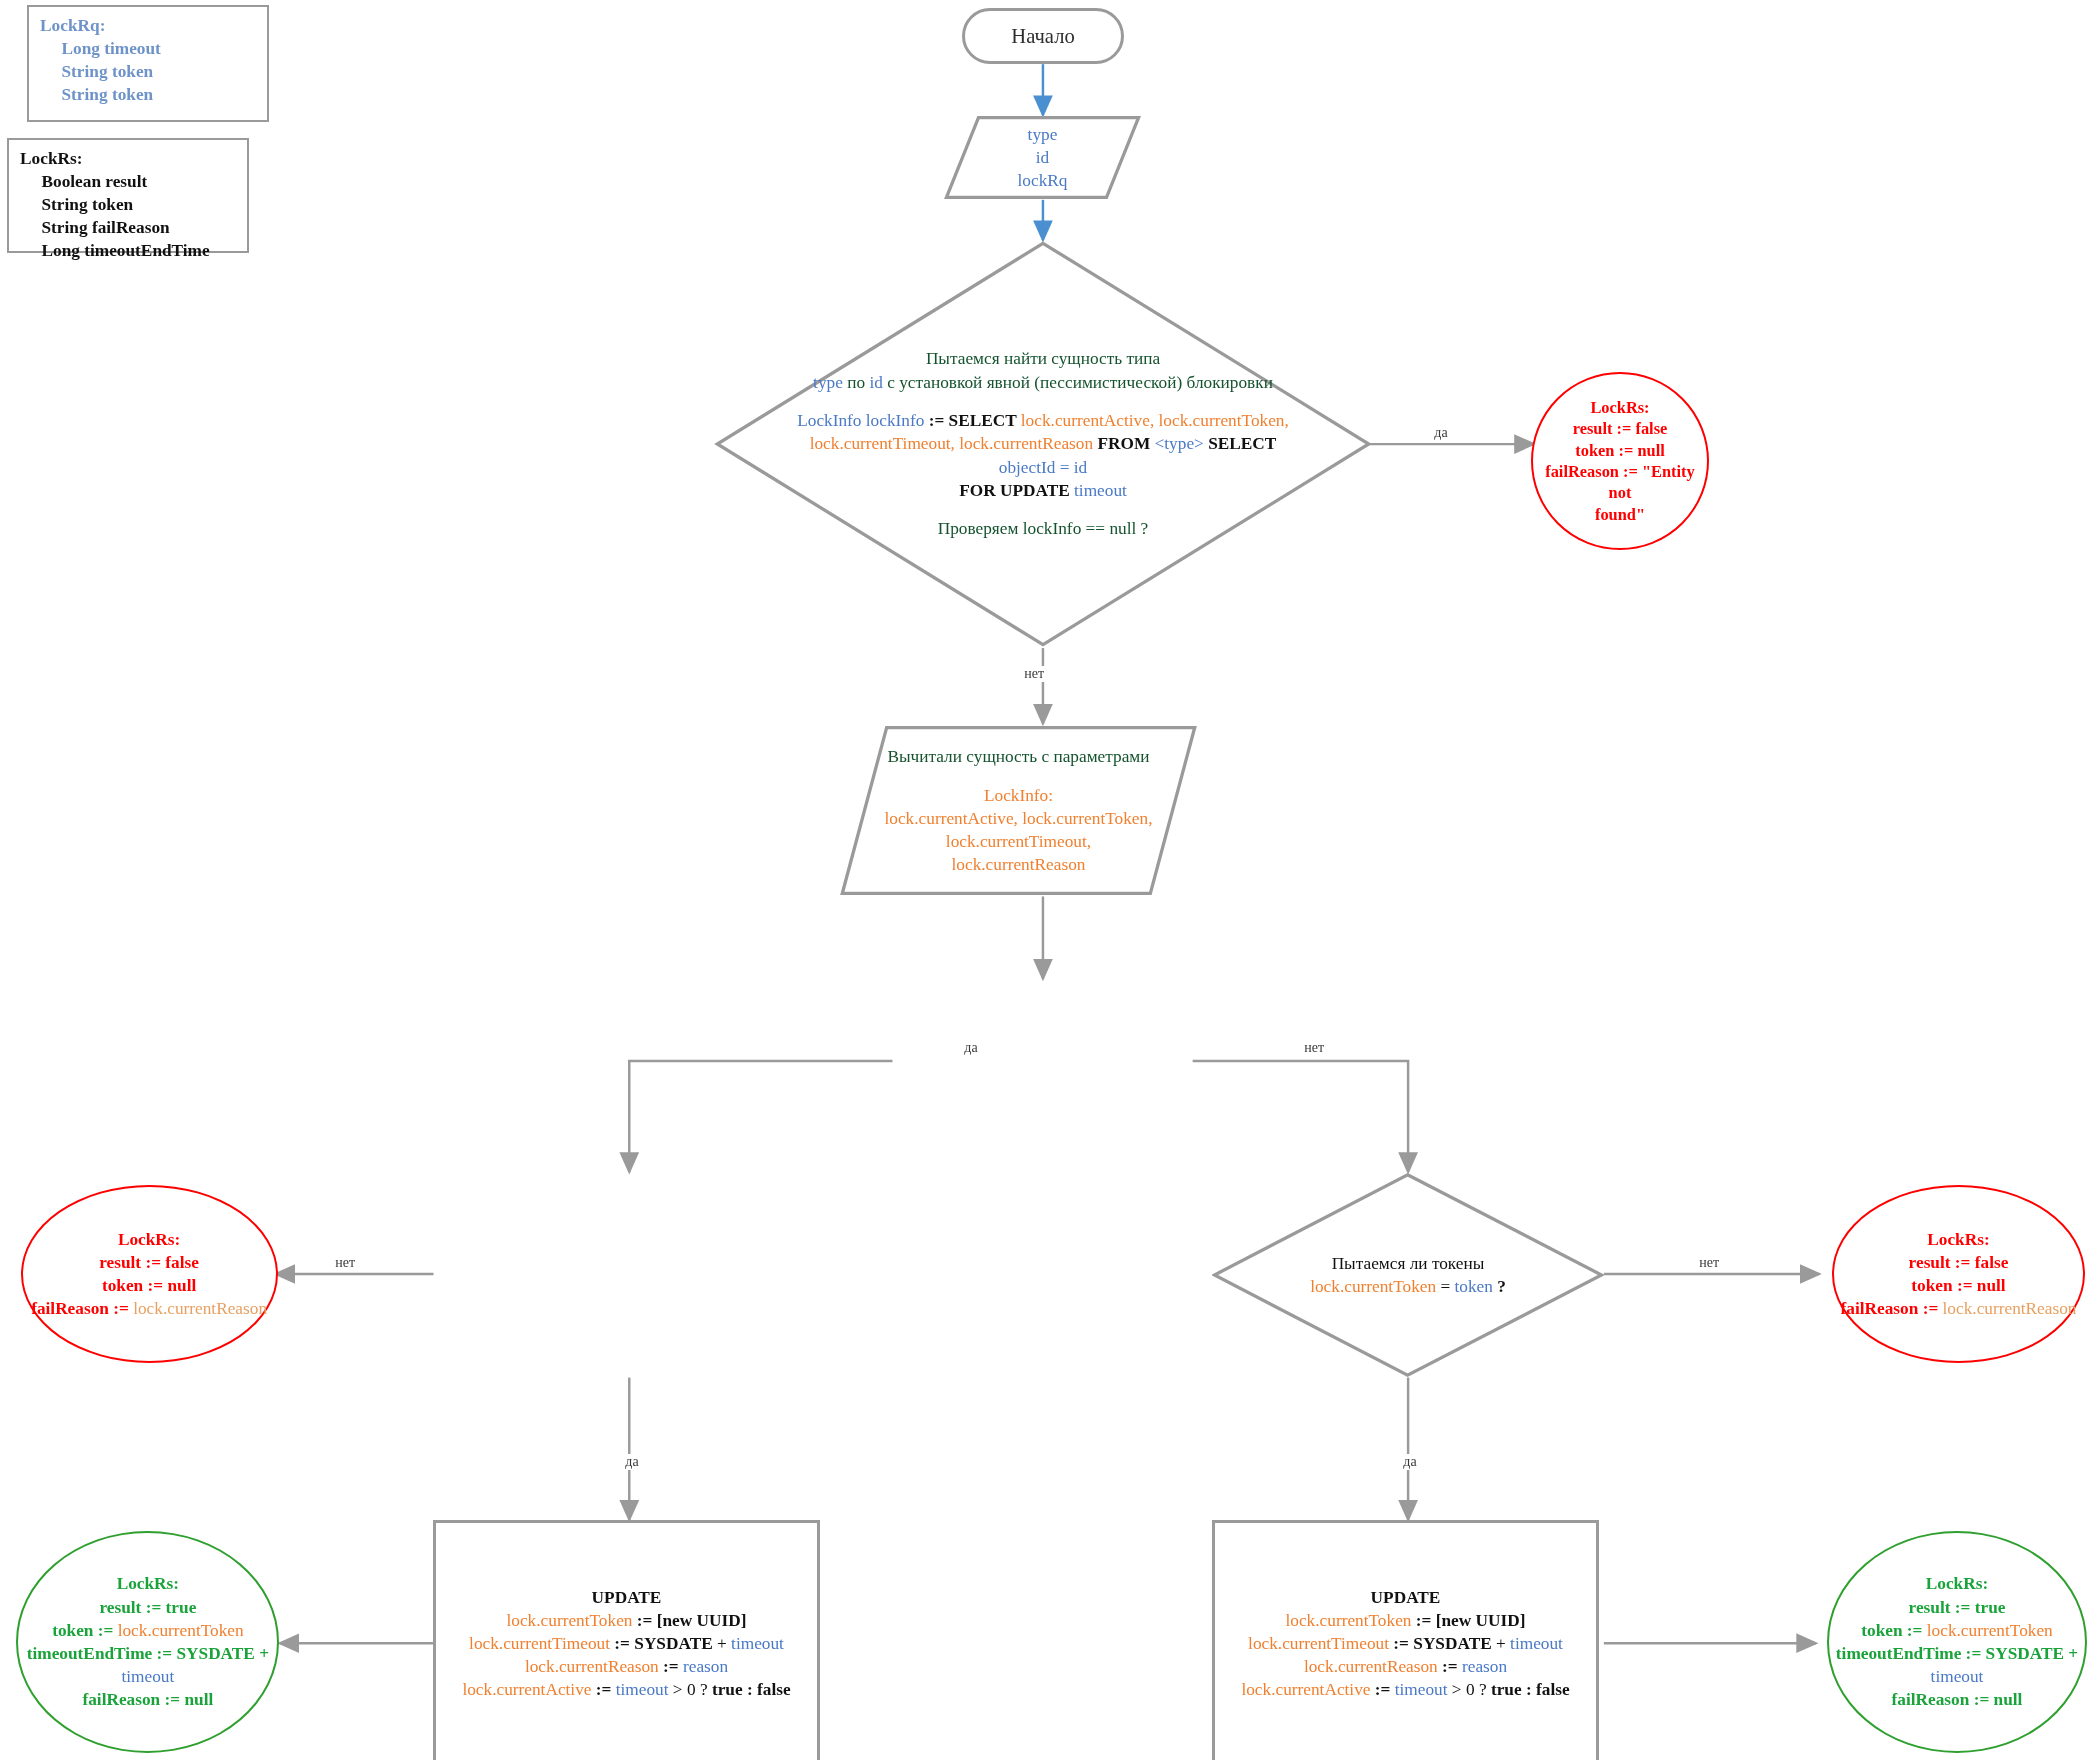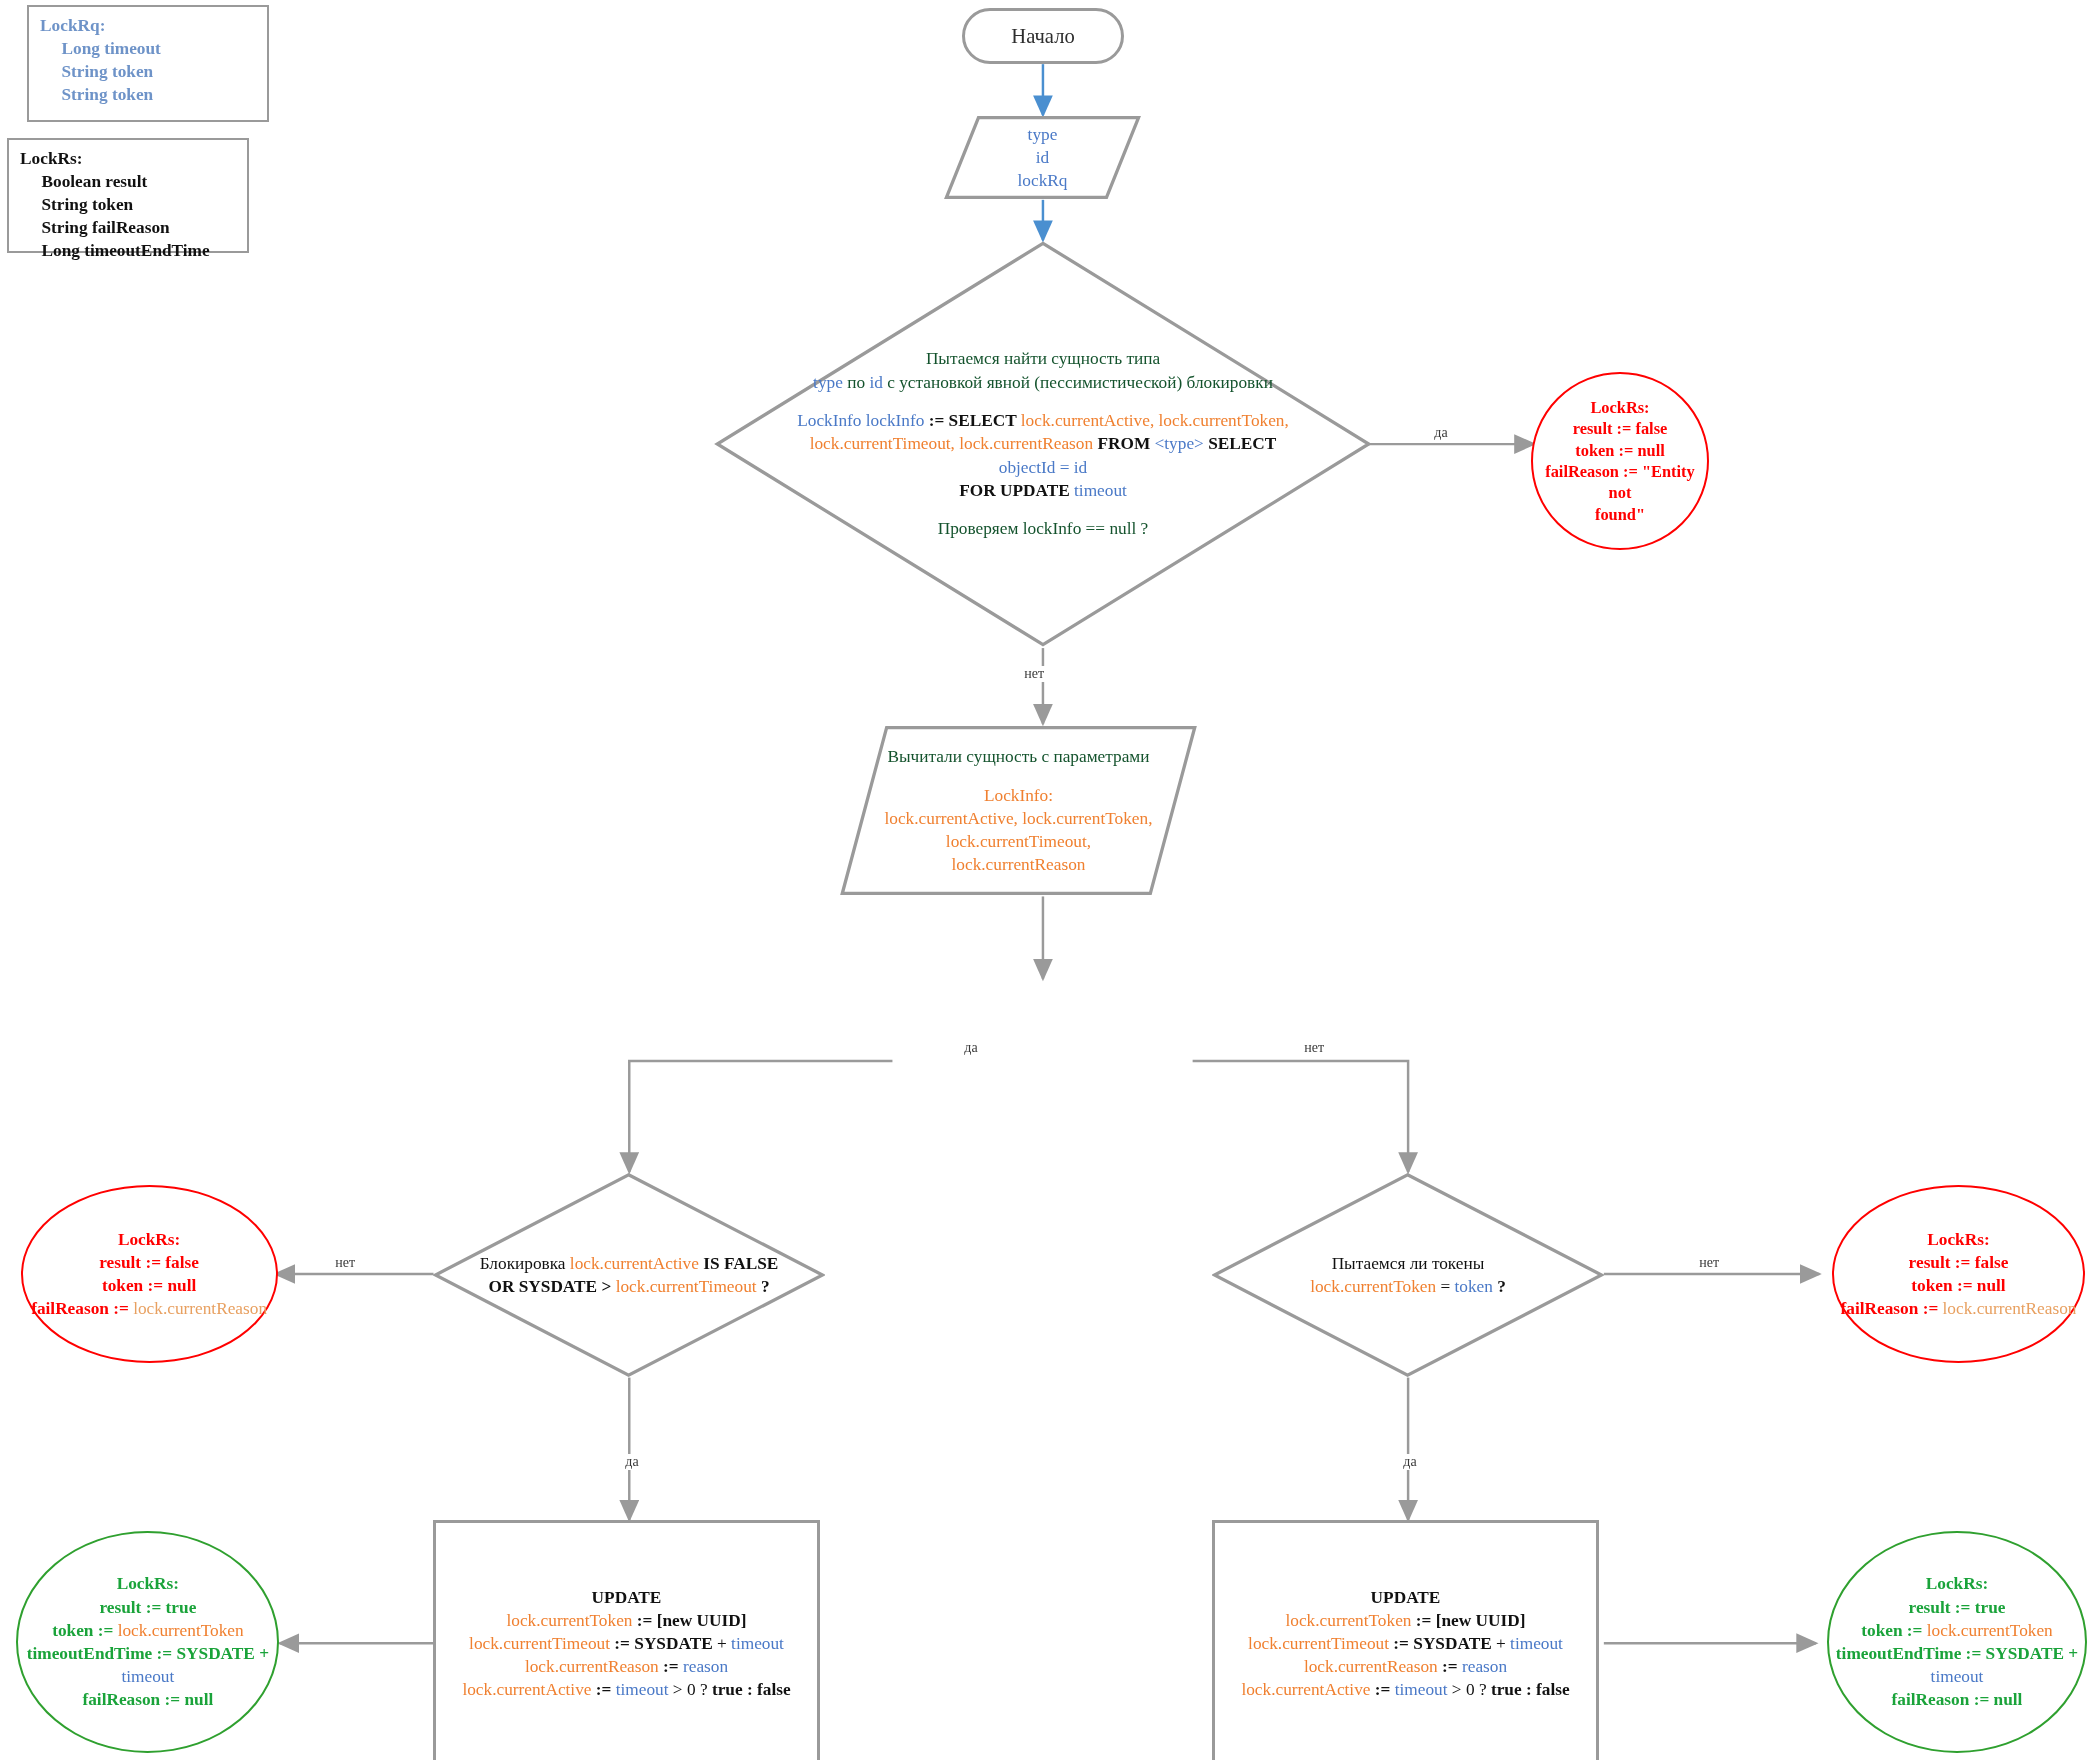--- a/index.html
+++ b/index.html
@@ -221,31 +221,20 @@
         <span class="c-gray">Вычитали сущность с параметрами</span>
         <span class="spacer"></span>
         <span class="c-orange">LockInfo:</span><br>
         <span class="c-orange">lock.currentActive, lock.currentToken,</span><br>
         <span class="c-orange">lock.currentTimeout, lock.currentReason</span>
       </div>
     </div>
   </div>
 
 
-  <div class="dia-wrap" style="left:433px; top:1172px; width:392px; height:206px;">
-    <svg width="392" height="206" viewBox="0 0 477 250">
-      <polygon points="238,3 474,125 238,247 3,125" fill="#ffffff" stroke="#9a9a9a" stroke-width="4"></polygon>
-    </svg>
-    <div class="dia-text">
-      <div class="line-md" style="width:329px;">
-        <span class="c-black">Блокировка </span><span class="c-orange">lock.currentActive</span><span class="c-black b"> IS FALSE</span><br>
-        <span class="c-black b">OR SYSDATE</span><span class="c-black b"> &gt; </span><span class="c-orange">lock.currentTimeout</span><span class="c-black b"> ?</span>
-      </div>
-    </div>
-  </div>
 
   <div class="dia-wrap" style="left:1212px; top:1172px; width:392px; height:206px;">
     <svg width="392" height="206" viewBox="0 0 477 250">
       <polygon points="238,3 474,125 238,247 3,125" fill="#ffffff" stroke="#9a9a9a" stroke-width="4"></polygon>
     </svg>
     <div class="dia-text">
       <div class="line-md" style="width:304px;">
         <span class="c-black">Пытаемся ли токены</span><br>
         <span class="c-orange">lock.currentToken</span><span class="c-black"> = </span><span class="c-blue">token</span><span class="c-black b"> ?</span>
       </div>

